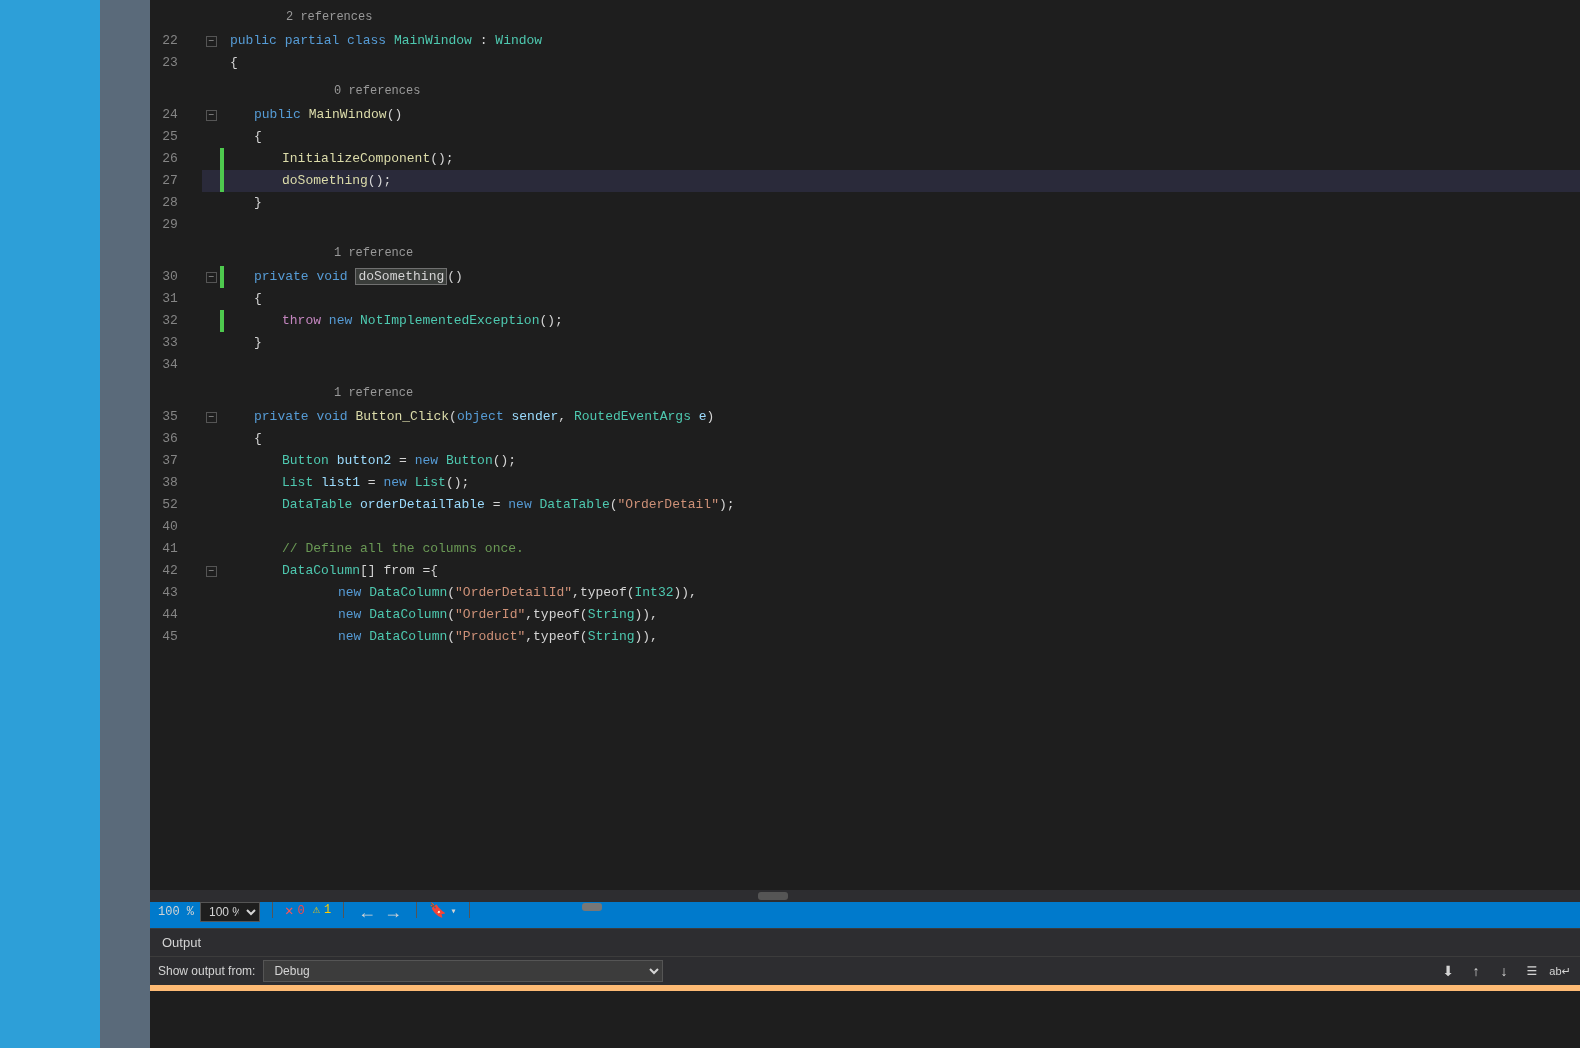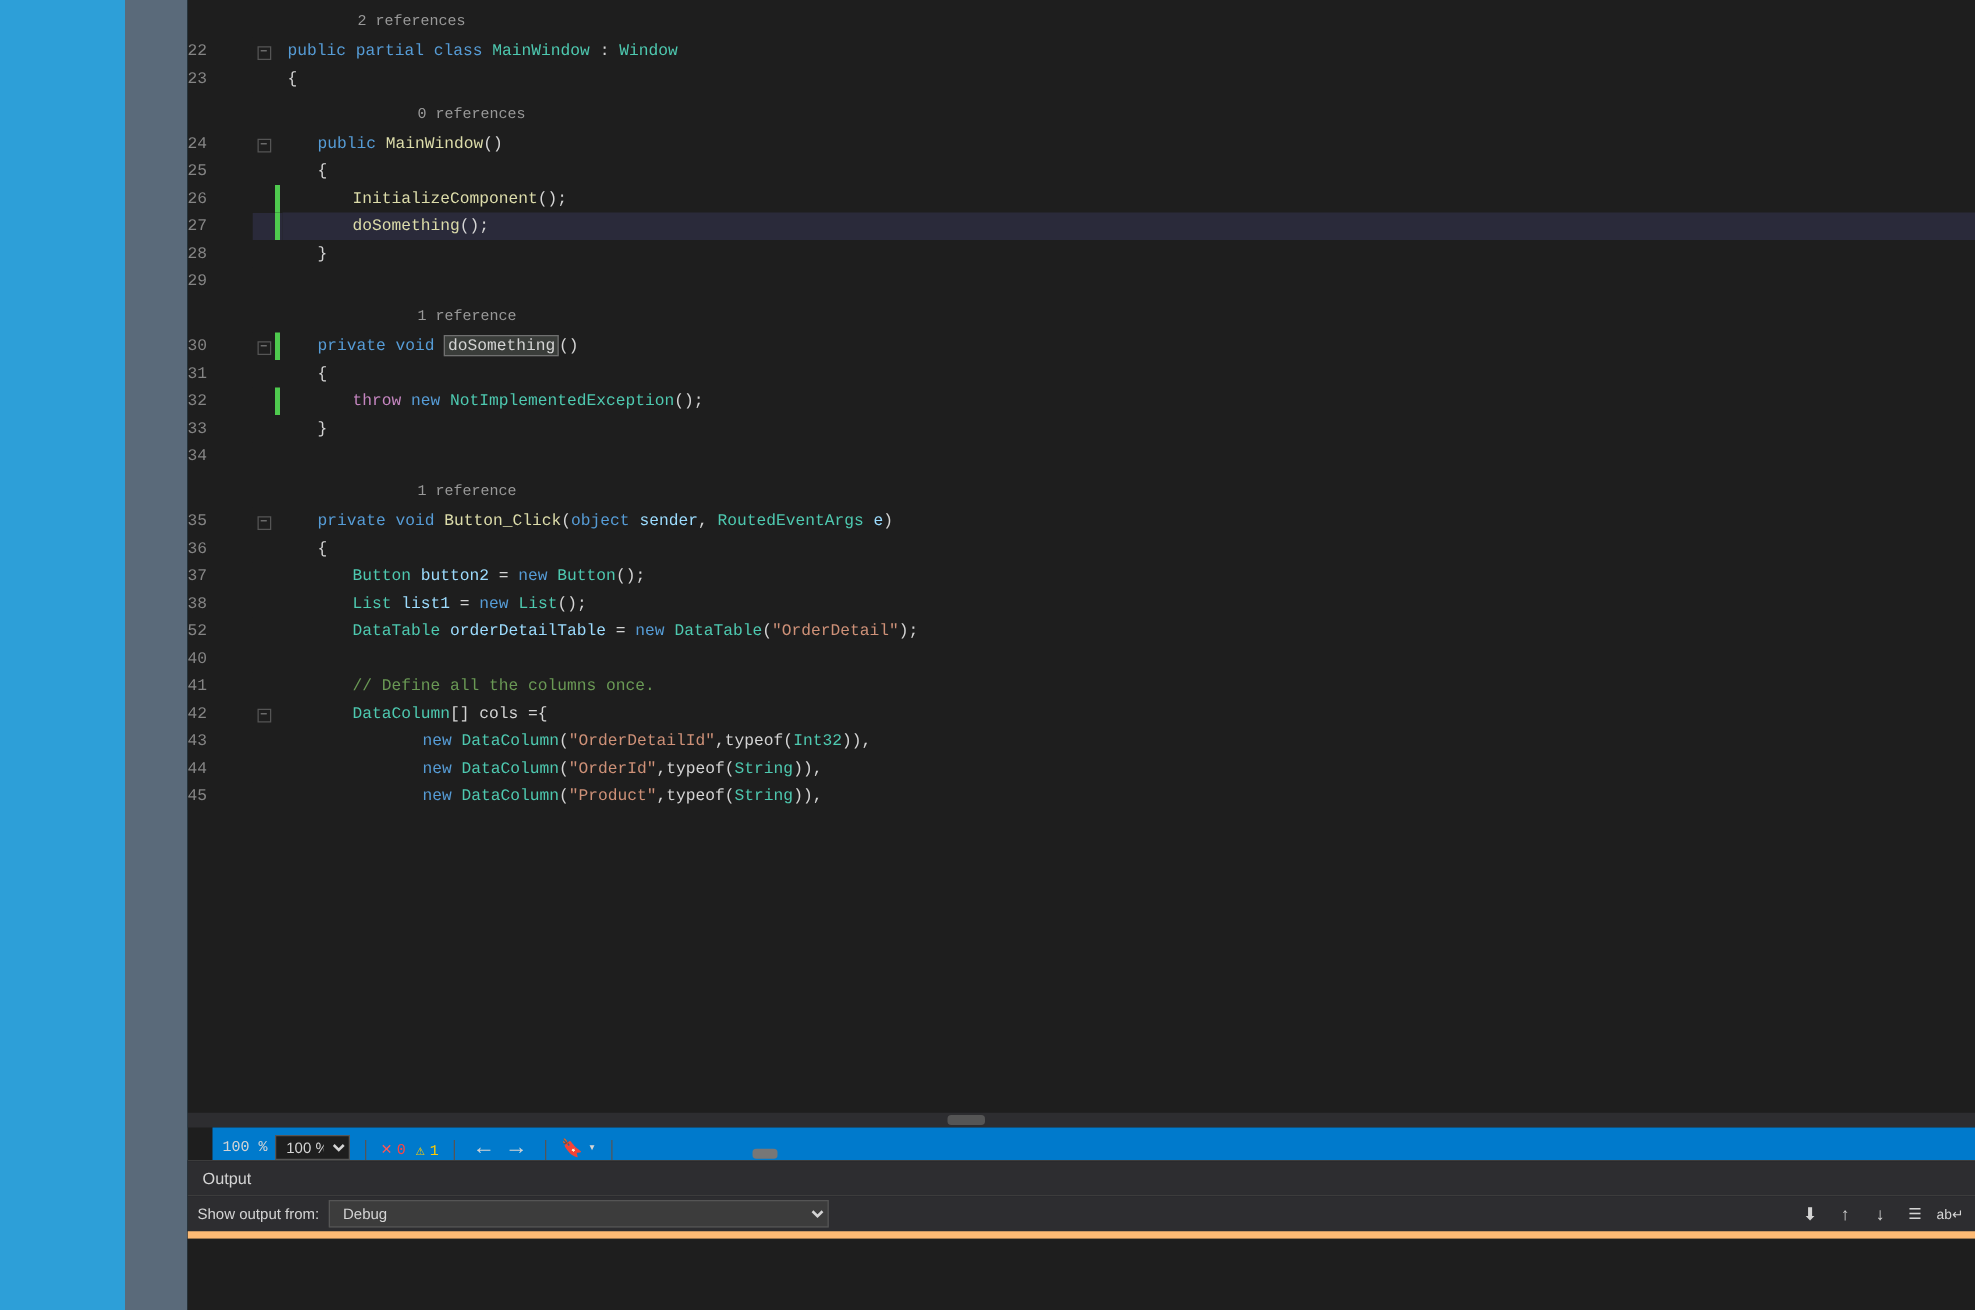--- a/index.html
+++ b/index.html
@@ -55,21 +55,21 @@
     }
 
     .code-table tr {
       height: 22px;
       line-height: 22px;
       font-family: Liberation Mono, monospace;
     }
 
     .line-number-col {
       width: 50px;
-      text-align: left;
+      text-align: center;
       padding-right: 12px;
       color: #858585;
       user-select: none;
       font-size: 13px;
       vertical-align: middle;
       background: #1e1e1e;
       position: relative;
     }
 
     .collapse-col {
@@ -133,27 +133,26 @@
     .string { color: #ce9178; } 
     .comment { color: #6a9955; } 
     .plain { color: #d4d4d4; } 
     .param { color: #9cdcfe; }
 
     
     .status-bar {
       height: 26px;
       background: #007acc;
       display: flex;
-      align-items: flex-end;
+      align-items: flex-start;
       padding: 0 8px;
       color: white;
       font-size: 12px;
       gap: 8px;
       flex-shrink: 0;
-      margin-left: 20px;
     }
 
     .status-zoom {
       display: flex;
       align-items: center;
       gap: 4px;
     }
 
     .status-dropdown {
       background: #1e1e1e;
@@ -485,21 +484,21 @@
             <td class="code-content-col" style="padding-left:56px;">
               <span class="comment">// Define all the columns once.</span>
             </td>
           </tr>
 
           <tr>
             <td class="line-number-col">42</td>
             <td class="collapse-col"><span class="collapse-btn">−</span></td>
             <td class="green-bar-col"></td>
             <td class="code-content-col" style="padding-left:56px;">
-              <span class="type">DataColumn</span><span class="plain">[] cols ={</span>
+              <span class="type">DataColumn</span><span class="plain">[] from ={</span>
             </td>
           </tr>
 
           <tr>
             <td class="line-number-col">43</td>
             <td class="collapse-col"></td>
             <td class="green-bar-col"></td>
             <td class="code-content-col" style="padding-left:112px;">
               <span class="kw">new</span> <span class="type">DataColumn</span><span class="plain">(</span><span class="string">"OrderDetailId"</span><span class="plain">,typeof(</span><span class="type">Int32</span><span class="plain">)),</span>
             </td>

